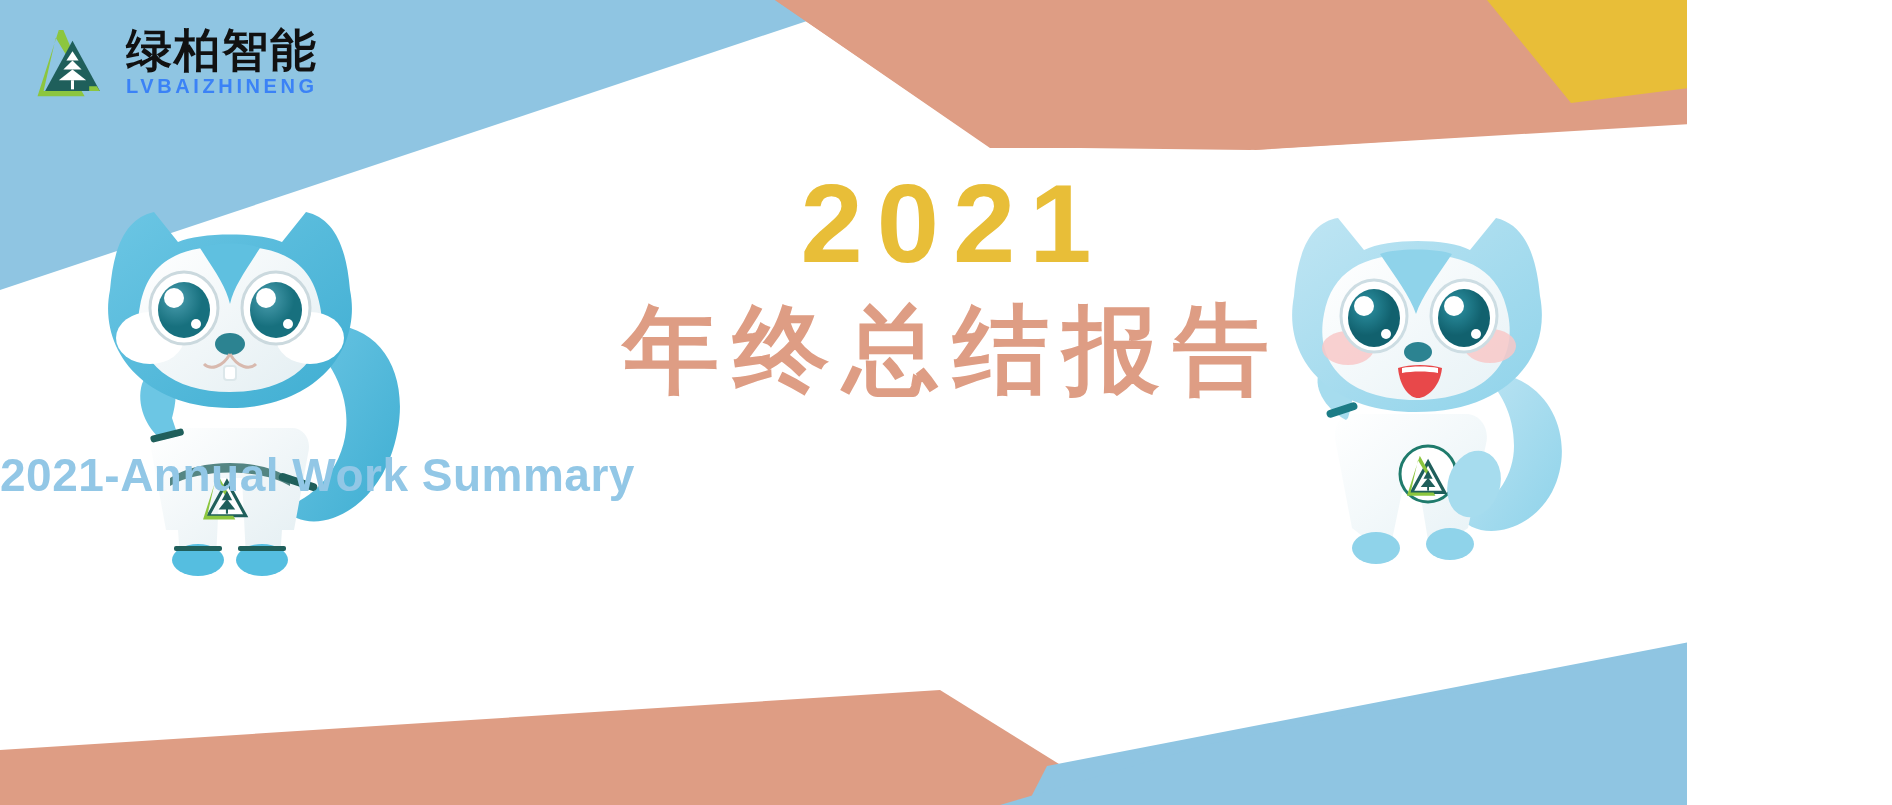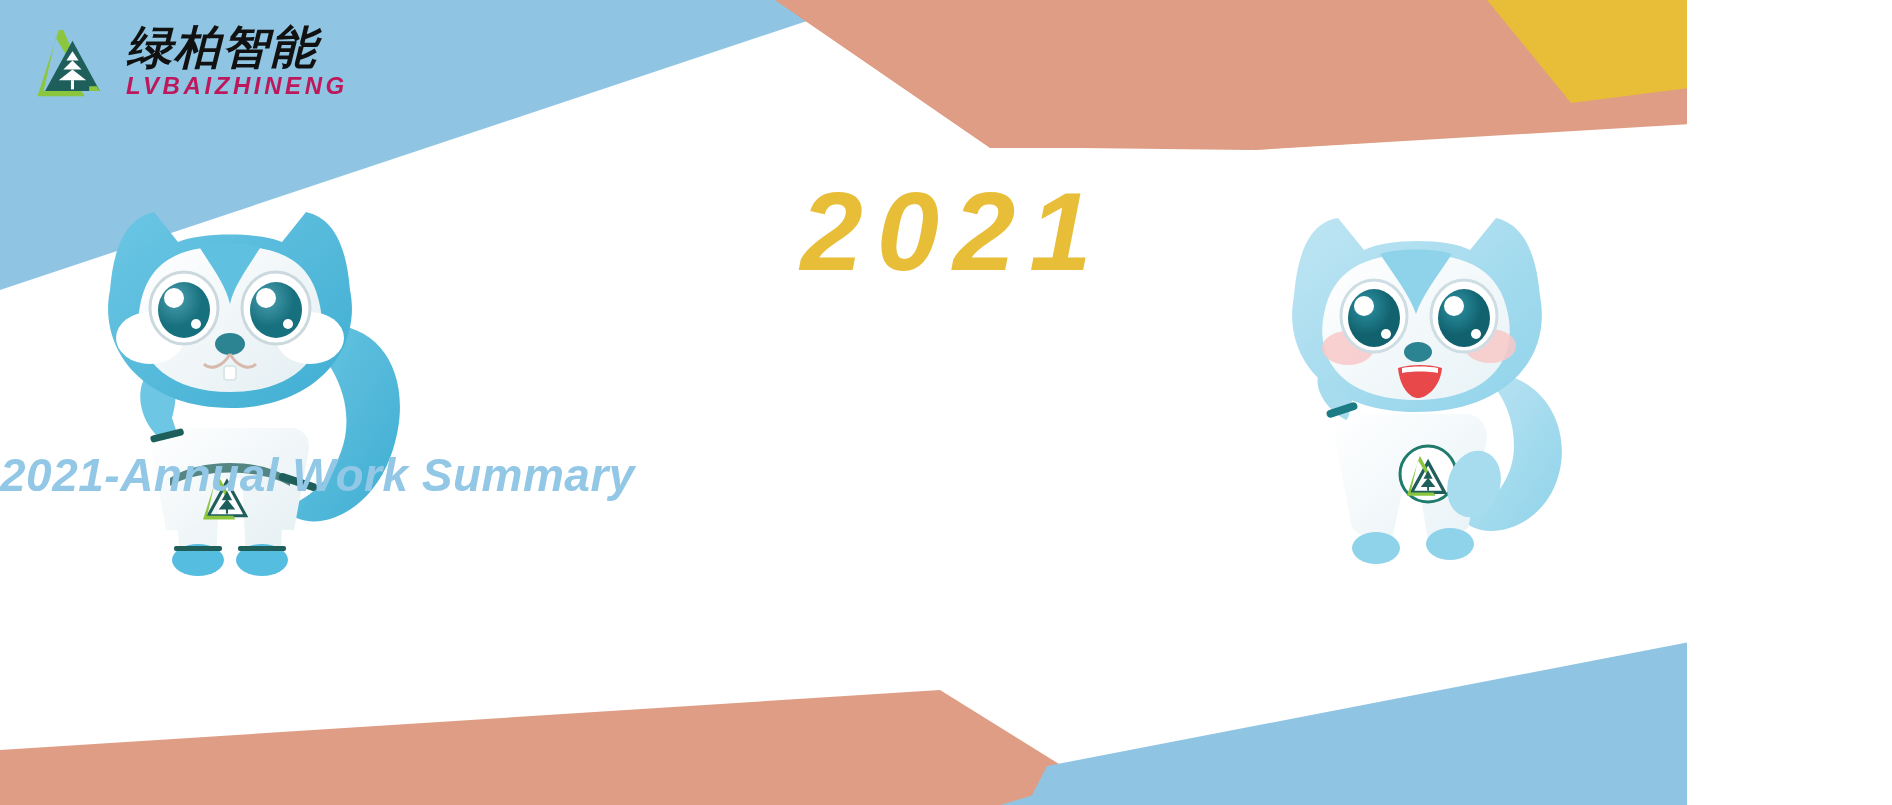--- a/index.html
+++ b/index.html
@@ -7,21 +7,20 @@
     padding: 0;
     background: #ffffff;
   }
   #banner {
     position: relative;
     width: 1687px;
     height: 805px;
     overflow: hidden;
     background: #ffffff;
     font-family: "Liberation Sans", sans-serif;
-    font-style: italic;
   }
   #bg-svg {
     position: absolute;
     inset: 0;
     width: 1892px;
     height: 805px;
     display: block;
   }
 
   
@@ -38,23 +37,23 @@
   #logo-wordmark { display: flex; flex-direction: column; align-items: flex-start; }
   #logo-cn {
     font-size: 46px;
     font-weight: bold;
     color: #111111;
     letter-spacing: 2px;
     line-height: 1.02;
     font-family: "DejaVu Sans", "Liberation Sans", sans-serif;
   }
   #logo-en {
-    font-size: 24px;
-    font-weight: bold;
-    color: #be185d;
+    font-size: 20px;
+    font-weight: bold;
+    color: #3b82f6;
     letter-spacing: 3.6px;
     line-height: 1.1;
     margin-top: 2px;
   }
 
   
   #title-block {
     position: absolute;
     left: 0;
     top: 0;
@@ -67,21 +66,20 @@
     position: absolute;
     left: 0; right: 0;
     top: 168px;
     text-align: center;
     font-size: 112px;
     font-weight: bold;
     color: #E8BE38;
     letter-spacing: 14px;
     line-height: 1;
     text-indent: 14px;
-    margin-top: 8px;
   }
   #title-main {
     position: absolute;
     left: 0; right: 0;
     top: 300px;
     text-align: center;
     font-size: 96px;
     font-weight: bold;
     color: #DE9D84;
     letter-spacing: 14px;
@@ -283,16 +281,17 @@
       <circle cx="224" cy="142" r="5" fill="#ffffff"></circle>
     </g>
 
     <ellipse cx="166" cy="160" rx="14" ry="10" fill="#2C8391"></ellipse>
     <path d="M146,176 C158,172 178,172 190,176 C188,196 174,206 166,206 C158,206 148,196 146,176 Z" fill="#E8484A"></path>
     <path d="M150,176 C160,174 176,174 186,176 L186,181 C176,179 160,179 150,181 Z" fill="#ffffff"></path>
   </svg>
 
   <div id="title-block">
     <div id="title-year">2021</div>
+    <div id="title-main">年终总结报告</div>
     <div id="title-sub">2021-Annual Work Summary</div>
   </div>
 
 </div>
 
 </body></html>

